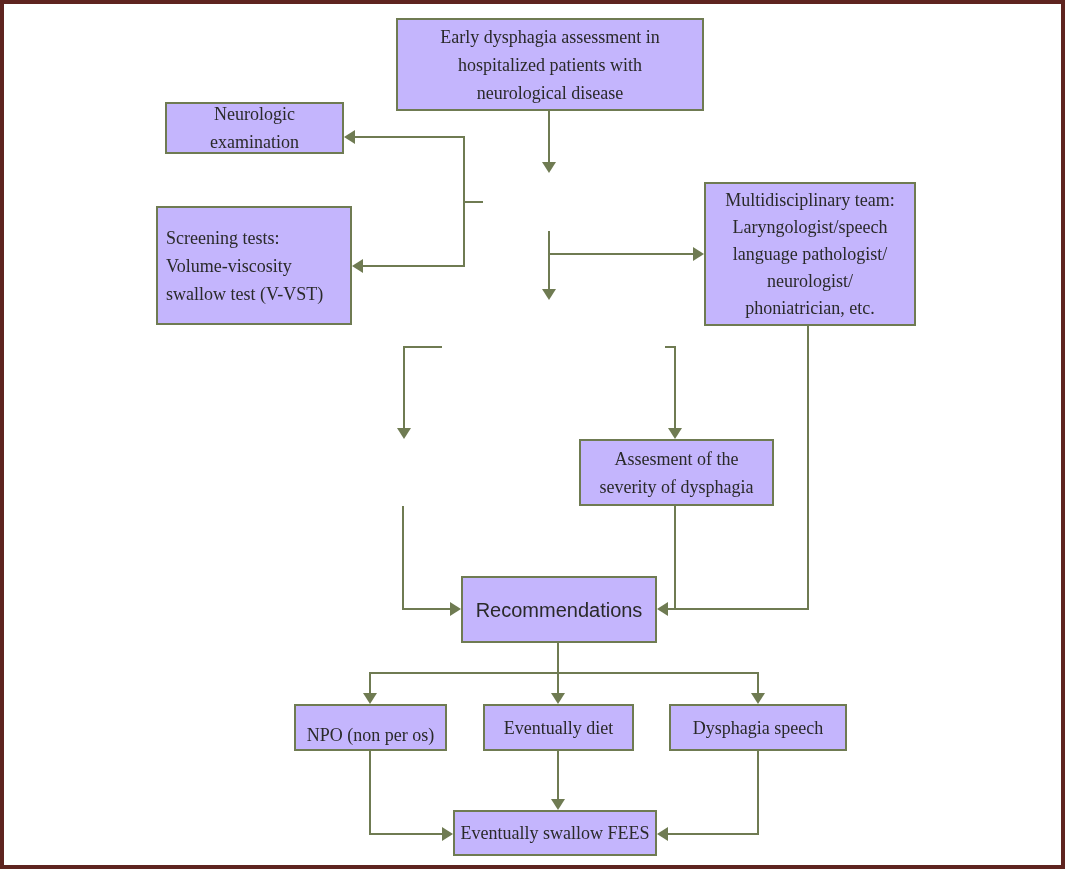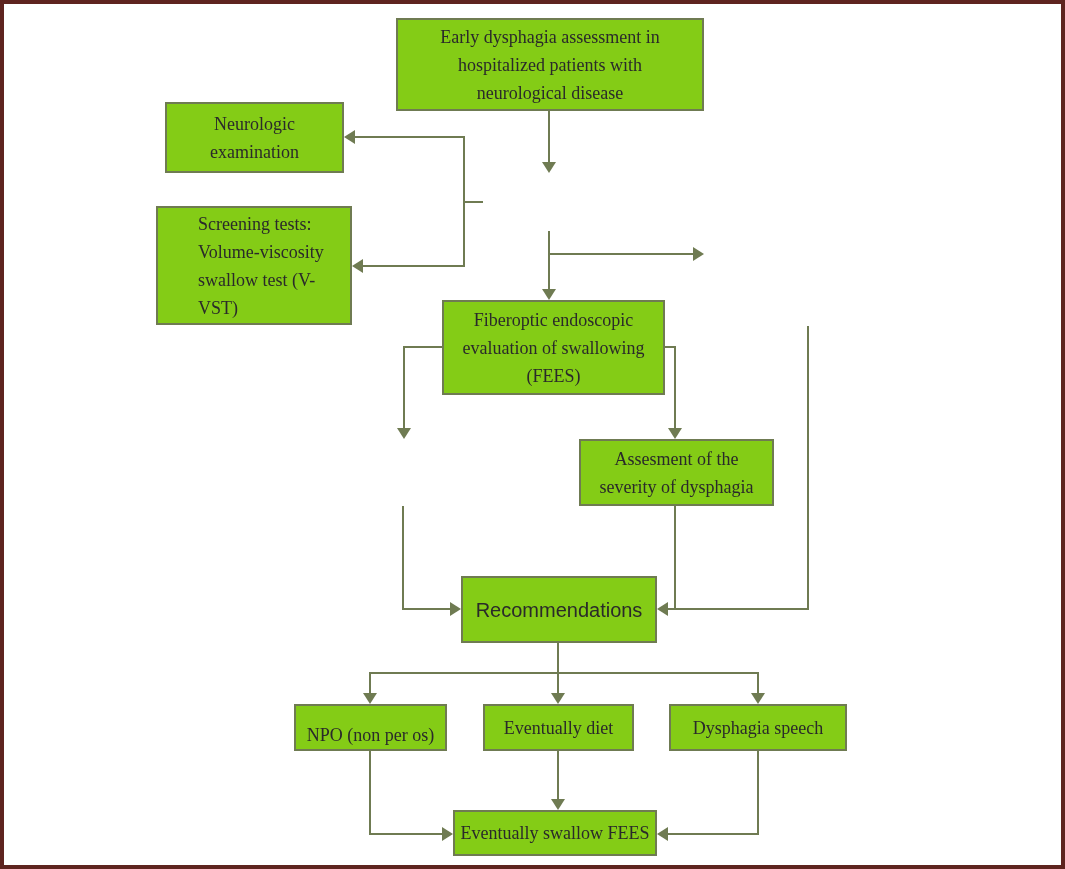--- a/index.html
+++ b/index.html
@@ -9,31 +9,31 @@
     box-sizing:border-box;
     border:4px solid #5e241f;
     background:#ffffff;
     overflow:hidden;
     font-family:"Liberation Serif","DejaVu Serif",serif;
   }
   .node {
     position:absolute;
     box-sizing:border-box;
     border:2px solid #6f7b52;
-    background:#84cc16;
+    background:#c4b5fd;
     display:flex;
     align-items:center;
     justify-content:center;
     text-align:center;
     color:#2a2a2a;
     font-size:18px;
     line-height:28px;
   }
   .node span { white-space:pre-line; display:block; }
-  .node.left-align { justify-content:flex-start; text-align:left;padding-left:32px; }
+  .node.left-align { justify-content:flex-start; text-align:left; }
   .node.left-align span { padding-left:8px; }
   .node.sans {
     font-family:"Liberation Sans","DejaVu Sans",sans-serif;
     font-size:20px;
     line-height:24px;
   }
   .node.tight { line-height:27px; }
   .hline, .vline { position:absolute; background:#6f7b52; }
   .hline { height:2px; }
   .vline { width:2px; }
@@ -46,38 +46,40 @@
 <body>
 
 <div class="frame">
 
   <div class="node" style="left:392px; top:14px; width:308px; height:93px;">
     <span>Early dysphagia assessment in
 hospitalized patients with
 neurological disease</span>
   </div>
 
-  <div class="node" style="left:161px; top:98px; width:179px; height:71px;">
+  <div class="node" style="left:161px; top:98px; width:179px; height:52px;">
     <span>Neurologic
 examination</span>
   </div>
 
   <div class="node left-align" style="left:152px; top:202px; width:196px; height:119px;">
     <span>Screening tests:
 Volume-viscosity
 swallow test (V-VST)</span>
   </div>
 
 
+  <div class="node tight" style="left:700px; top:178px; width:212px; height:144px;">
+    <span>Multidisciplinary team:
+Laryngologist/speech
+language pathologist/
+neurologist/
+phoniatrician, etc.</span>
+  </div>
 
-  <div class="node" style="left:438px; top:296px; width:223px; height:95px;">
-    <span>Fiberoptic endoscopic
-evaluation of swallowing
-(FEES)</span>
-  </div>
 
 
   <div class="node" style="left:575px; top:435px; width:195px; height:67px;">
     <span>Assesment of the
 severity of dysphagia</span>
   </div>
 
   <div class="node sans" style="left:457px; top:572px; width:196px; height:67px;text-align:right;">
     <span>Recommendations</span>
   </div>

